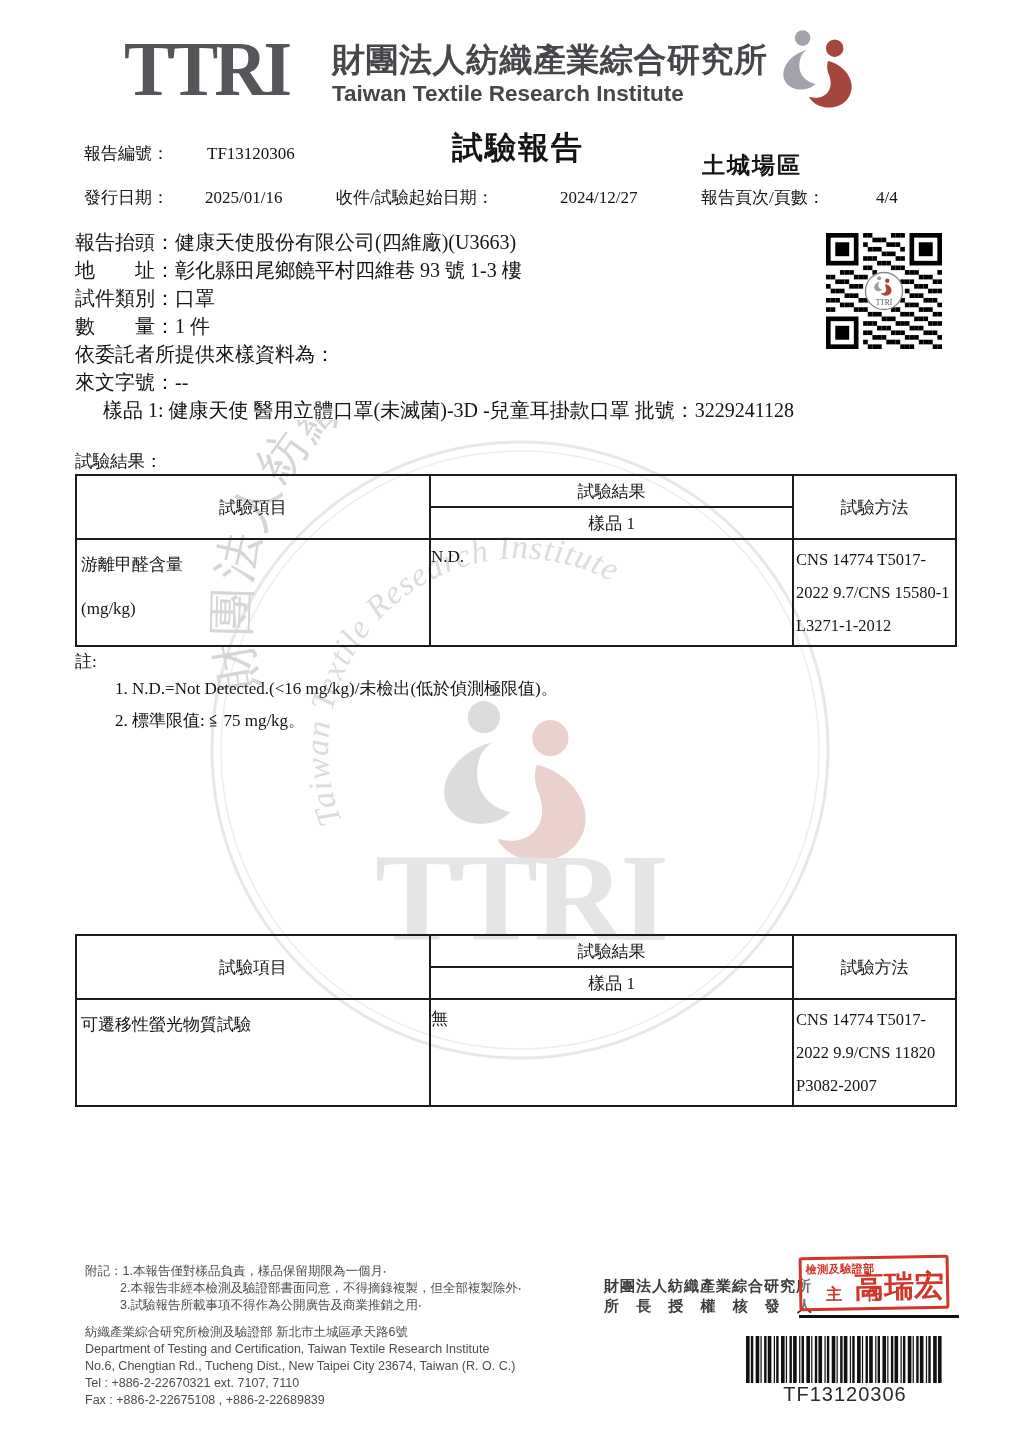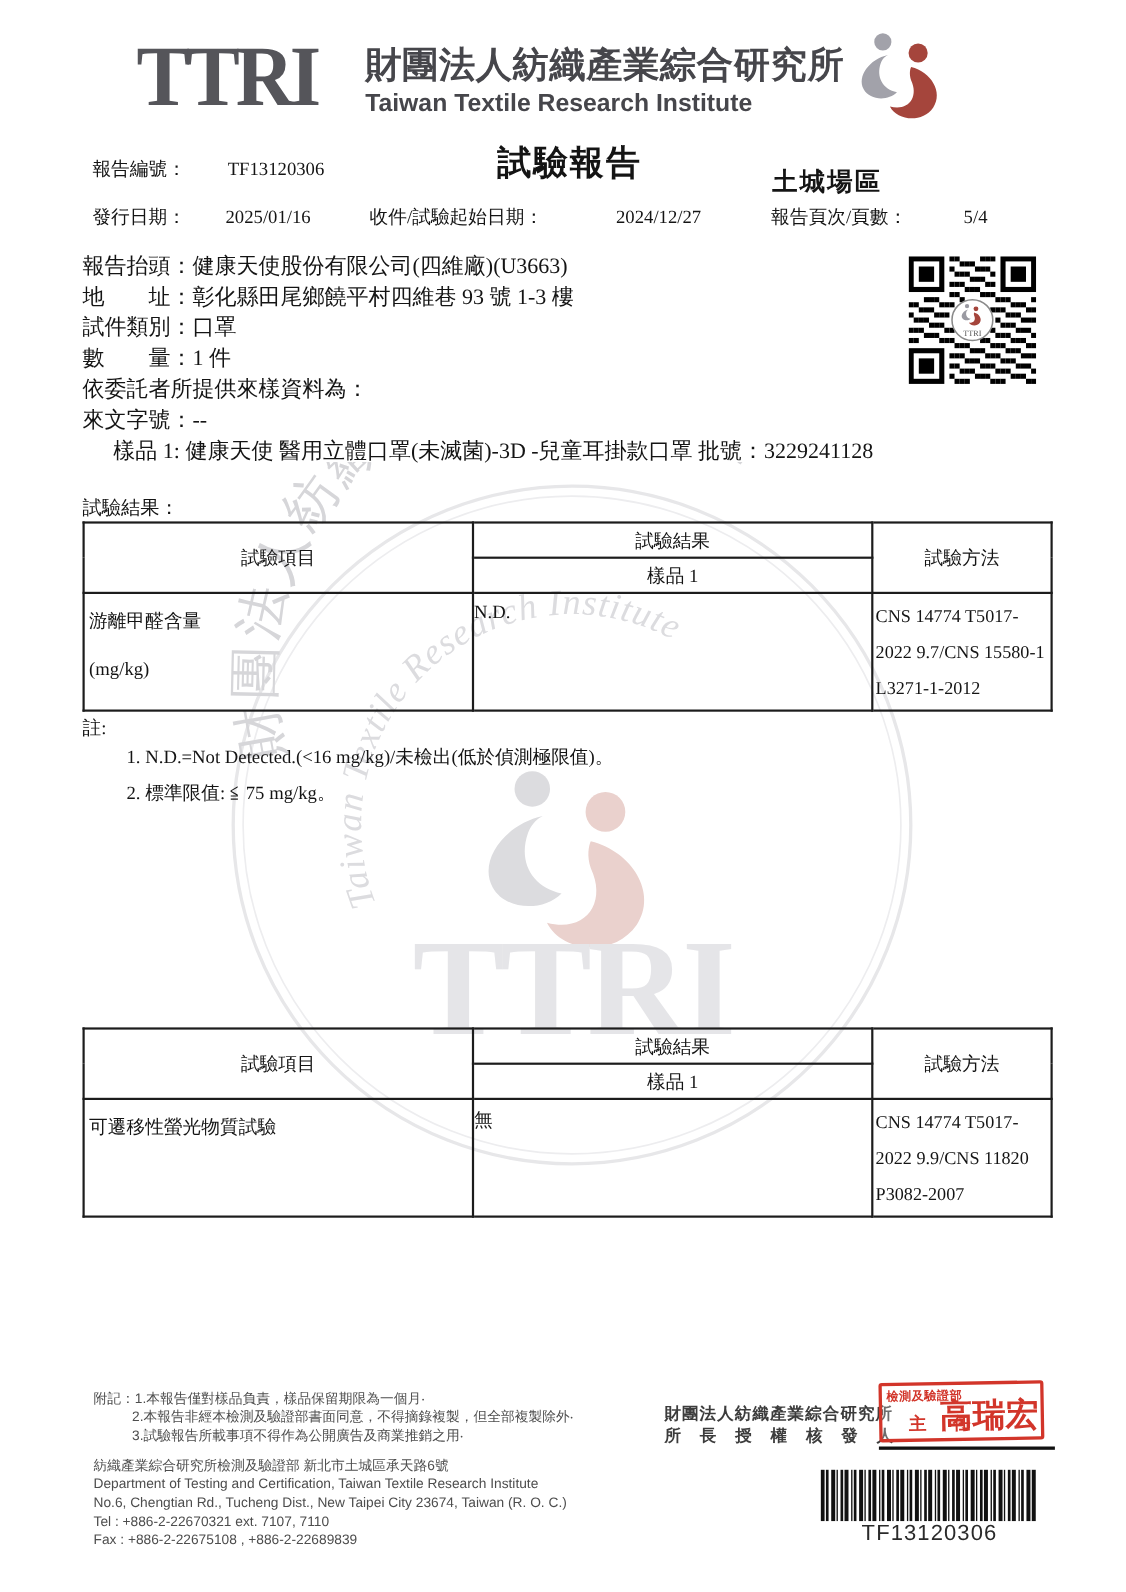--- a/index.html
+++ b/index.html
@@ -121,21 +121,21 @@
 <span class="abs label" style="left:84px;top:142px">報告編號：</span>
 <span class="abs value" style="left:207px;top:142px">TF13120306</span>
 <span id="report-title" class="abs">試驗報告</span>
 <span id="site-name" class="abs">土城場區</span>
 
 <span class="abs label" style="left:84px;top:186px">發行日期：</span>
 <span class="abs value" style="left:205px;top:186px">2025/01/16</span>
 <span class="abs label" style="left:336px;top:186px">收件/試驗起始日期：</span>
 <span class="abs value" style="left:560px;top:186px">2024/12/27</span>
 <span class="abs label" style="left:701px;top:186px">報告頁次/頁數：</span>
-<span class="abs value" style="left:876px;top:186px">5/4</span>
+<span class="abs value" style="left:876px;top:186px">4/4</span>
 
 <div id="client" class="abs">
   <div>報告抬頭：健康天使股份有限公司(四維廠)(U3663)</div>
   <div>地　　址：彰化縣田尾鄉饒平村四維巷 93 號 1-3 樓</div>
   <div>試件類別：口罩</div>
   <div>數　　量：1 件</div>
   <div>依委託者所提供來樣資料為：</div>
   <div>來文字號：--</div>
   <div id="sample-line">樣品 1: 健康天使 醫用立體口罩(未滅菌)-3D -兒童耳掛款口罩 批號：3229241128</div>
 </div>

